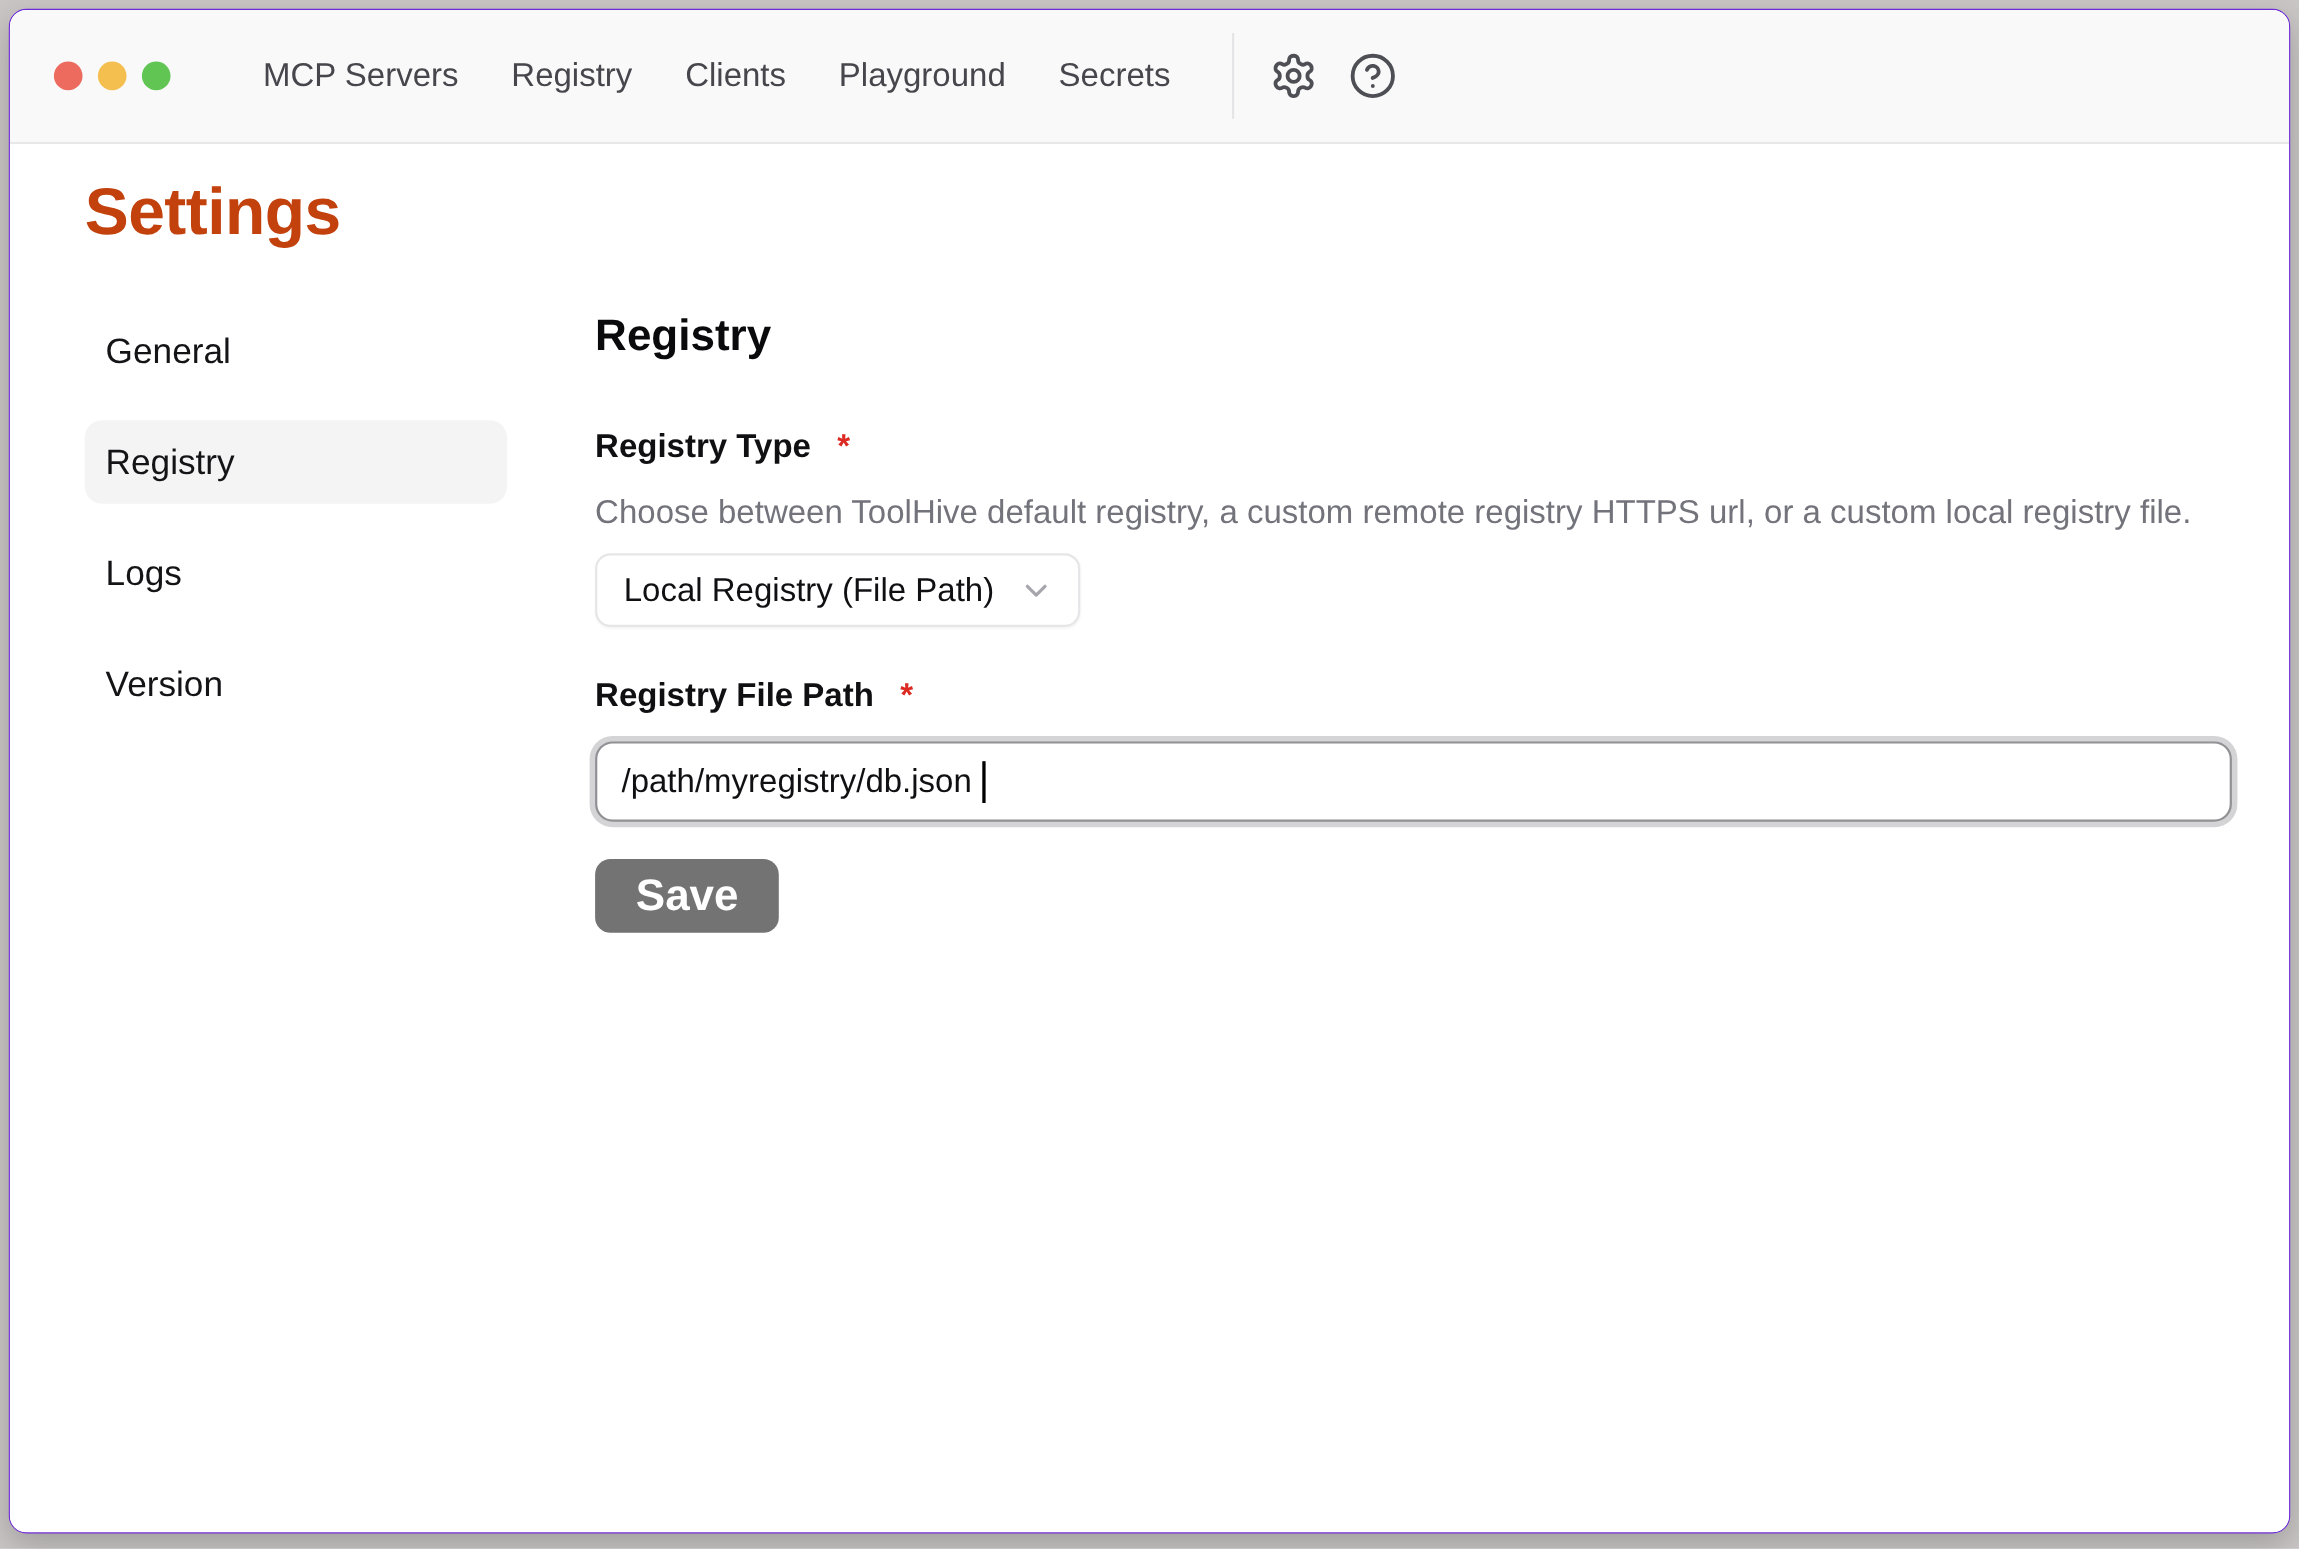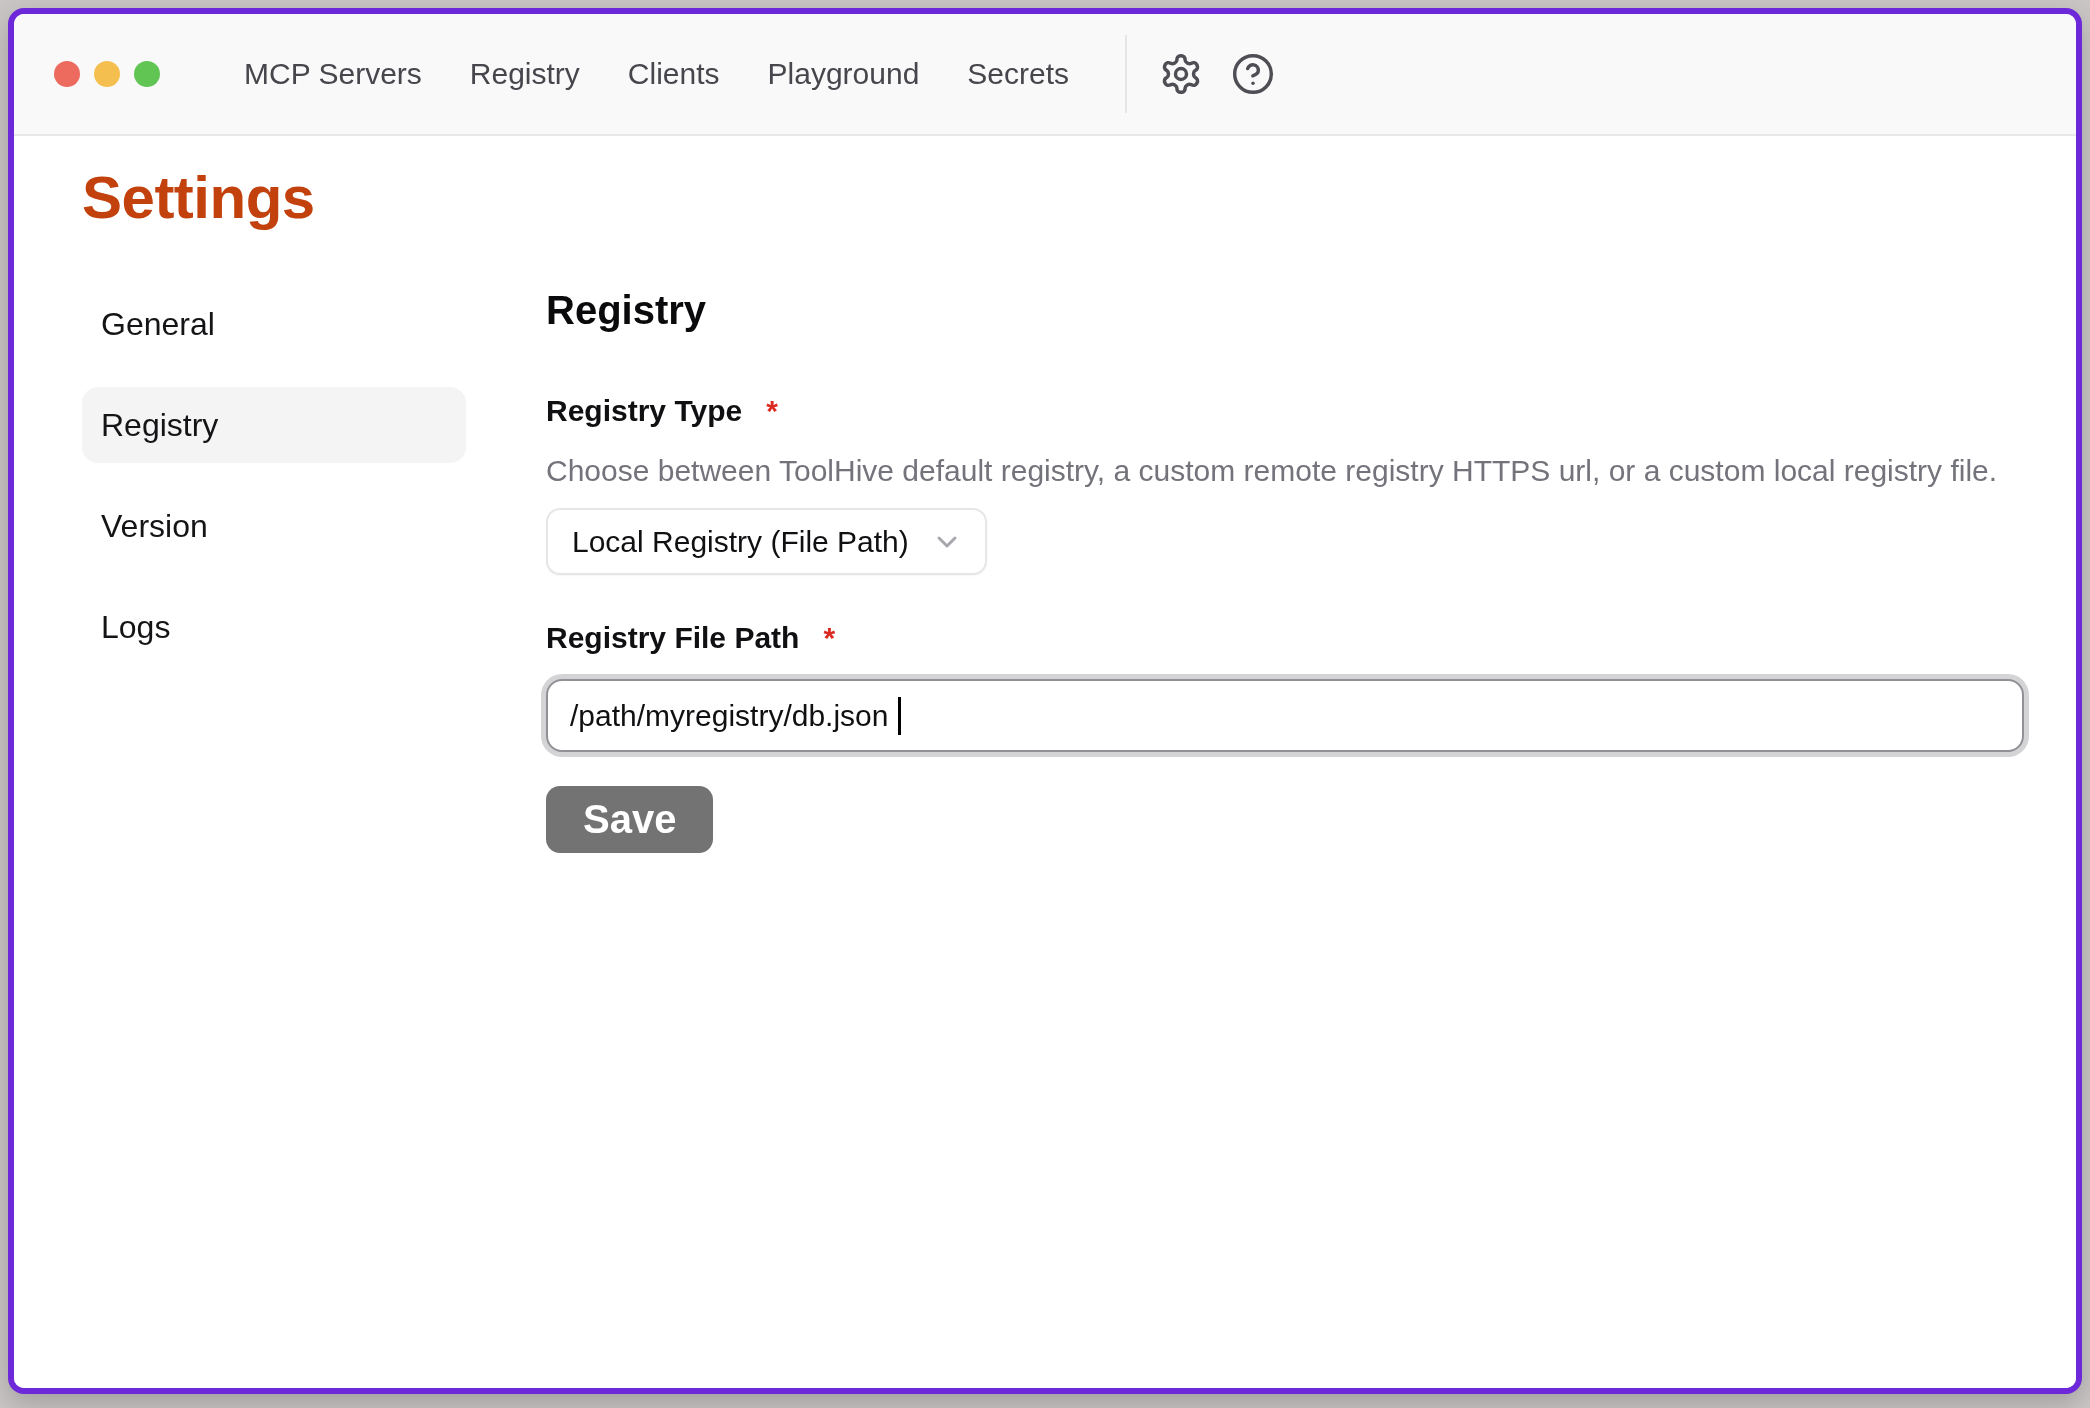--- a/index.html
+++ b/index.html
@@ -6,21 +6,21 @@
   html,body { width:2090px; height:1408px; overflow:hidden; }
   body {
     font-family:"Liberation Sans", sans-serif;
     background:#c9c6c5;
     position:relative;
     -webkit-font-smoothing:antialiased;
   }
   .window {
     position:absolute; left:8px; top:8px; width:2074px; height:1386px;
     background:#ffffff; border-radius:16px;
-    border:6px solid #6d28d9;
+    border:1px solid #6d28d9;
     box-shadow:0 10px 28px rgba(0,0,0,0.20);
     overflow:hidden; display:flex; flex-direction:column;
   }
   
   .titlebar {
     flex:0 0 122px; height:122px; background:#f9f9f9;
     border-bottom:2px solid #e8e8e8;
     display:flex; align-items:center; padding:0 40px;
   }
   .traffic-lights { display:flex; gap:14px; }
@@ -121,22 +121,22 @@
     </button>
   </div>
 
   <div class="content">
     <h1 class="page-title">Settings</h1>
 
     <div class="settings-row">
       <div class="sidebar">
         <div class="side-item">General</div>
         <div class="side-item active">Registry</div>
+        <div class="side-item">Logs</div>
         <div class="side-item">Version</div>
-        <div class="side-item">Logs</div>
       </div>
 
       <div class="main">
         <h2 class="section-title">Registry</h2>
 
         <div class="field field-1">
           <div class="field-label-row">
             <span class="field-label">Registry Type</span>
             <span class="req-mark">*</span>
           </div>

